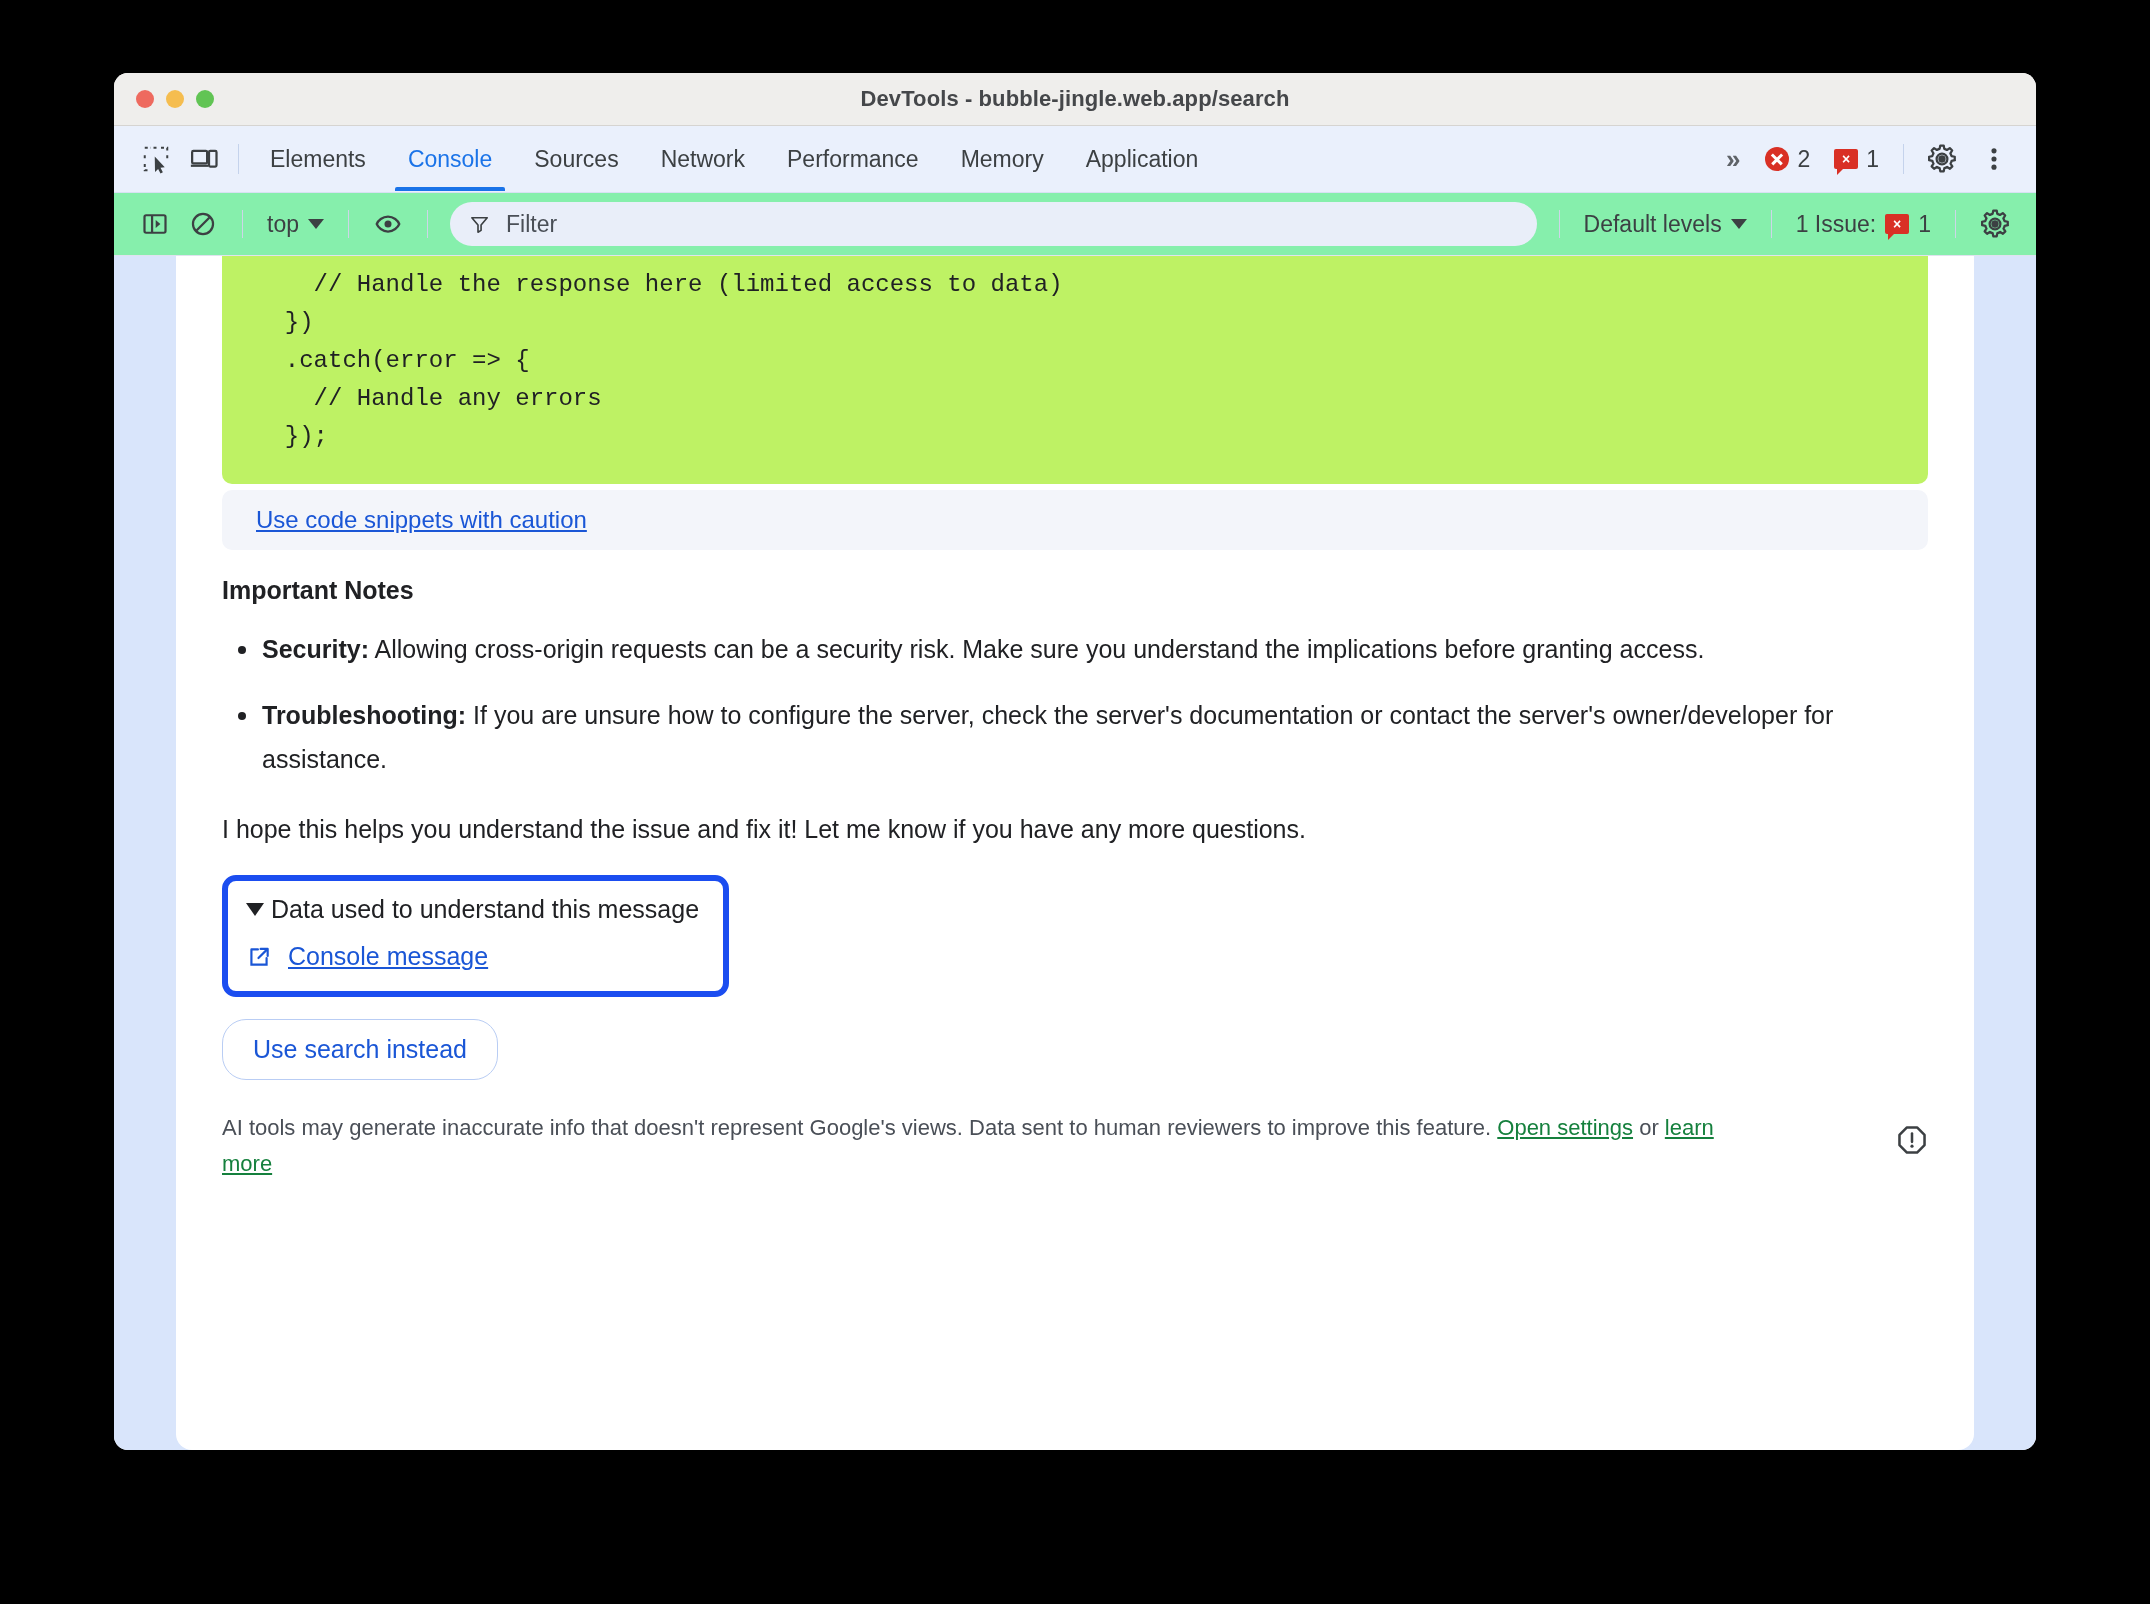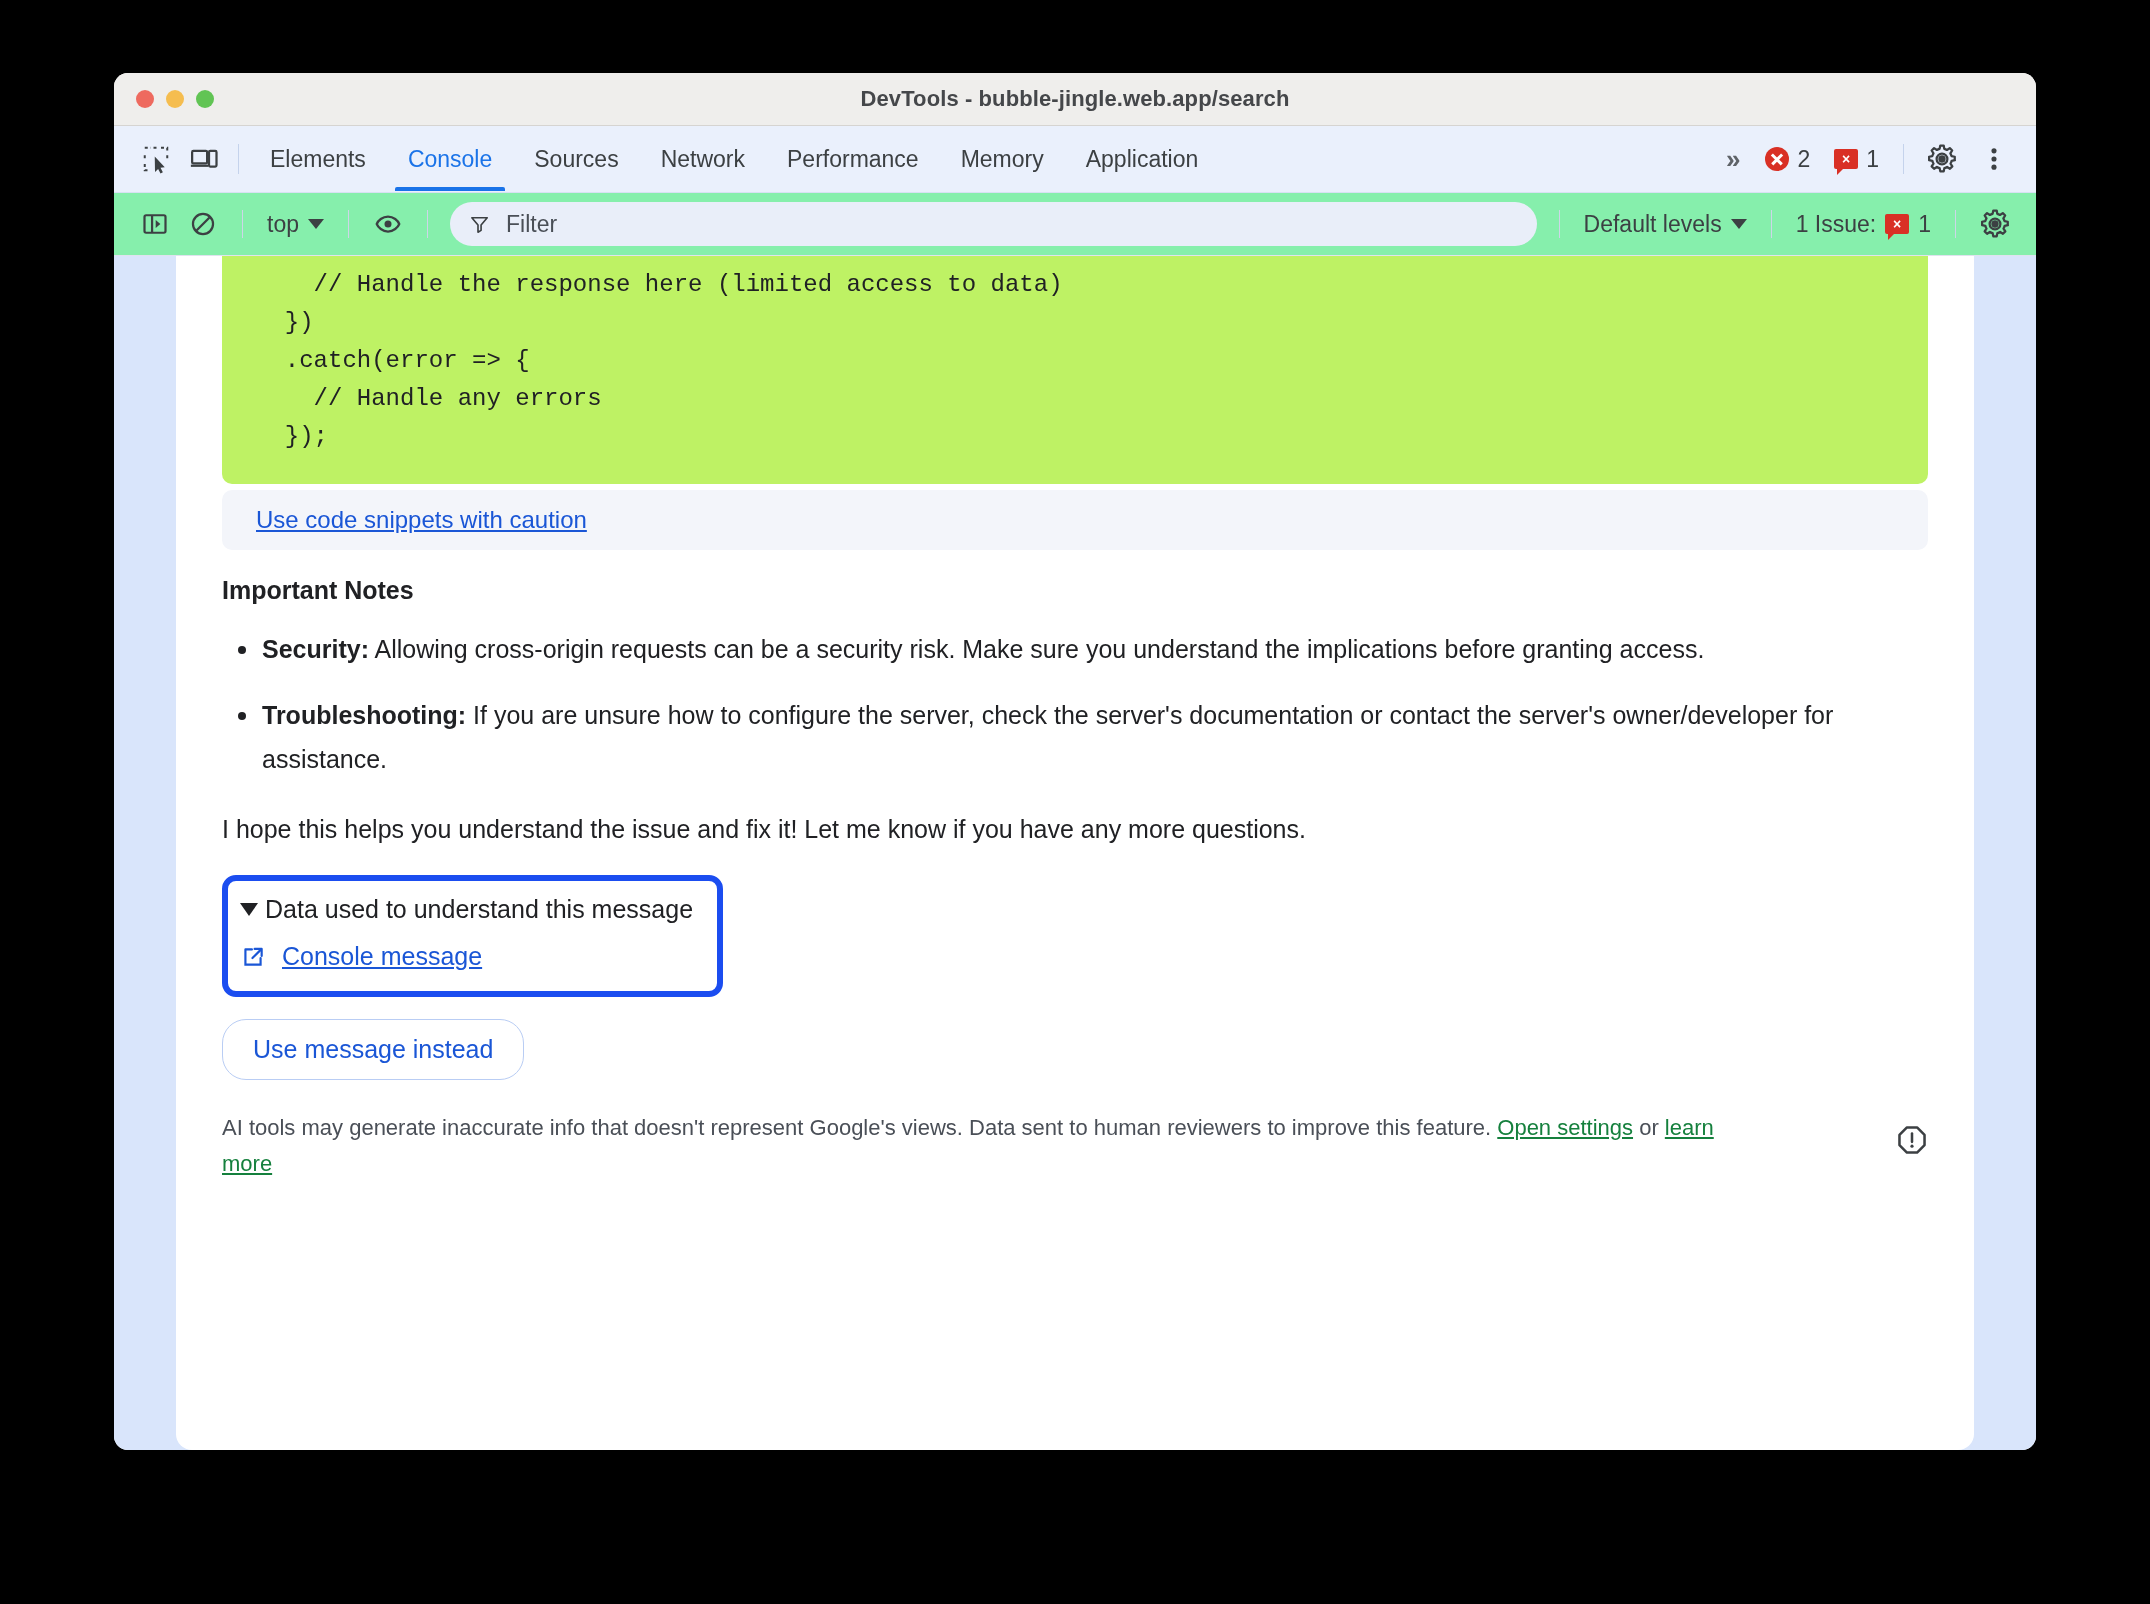--- a/index.html
+++ b/index.html
@@ -301,21 +301,21 @@
     line-height: 44px;
     color: #202124;
     margin: 0 0 24px 0;
   }
 
   
   #data-box {
     display: inline-block;
     border: 6px solid #1b4df0;
     border-radius: 14px;
-    padding: 14px 24px 20px 12px;
+    padding: 14px 24px 20px 18px;
     margin-bottom: 22px;
   }
   .data-summary {
     display: flex;
     align-items: center;
     gap: 2px;
     font-size: 25px;
     color: #202124;
     margin-bottom: 18px;
   }
@@ -527,21 +527,21 @@
             <svg width="26" height="26" viewBox="0 0 24 24">
               <path d="M5 5h6M5 5v14h14v-6" stroke="#1a56d6" stroke-width="2" fill="none" stroke-linecap="round"></path>
               <path d="M13.5 4.5H20v6.5" stroke="#1a56d6" stroke-width="2" fill="none" stroke-linecap="round" stroke-linejoin="round"></path>
               <line x1="19.3" y1="5.2" x2="11.5" y2="13" stroke="#1a56d6" stroke-width="2" stroke-linecap="round"></line>
             </svg>
             <a href="#">Console message</a>
           </div>
         </div>
 
         <div>
-          <button id="use-search-btn">Use message instead</button>
+          <button id="use-search-btn">Use search instead</button>
         </div>
 
         <div id="disclaimer">
           <div id="disclaimer-text">
             <span>AI tools may generate inaccurate info that doesn't represent Google's views. Data sent to human reviewers to improve this feature. </span><a href="#">Open settings</a><span> or </span><a href="#">learn more</a>
           </div>
           <div id="warn-icon">
             <svg width="32" height="32" viewBox="0 0 24 24">
               <path d="M8.2 2.6h7.6l5.6 5.6v7.6l-5.6 5.6H8.2l-5.6-5.6V8.2z" stroke="#3c4043" stroke-width="1.9" fill="none" stroke-linejoin="round"></path>
               <line x1="12" y1="7.2" x2="12" y2="13.4" stroke="#3c4043" stroke-width="1.9" stroke-linecap="round"></line>

